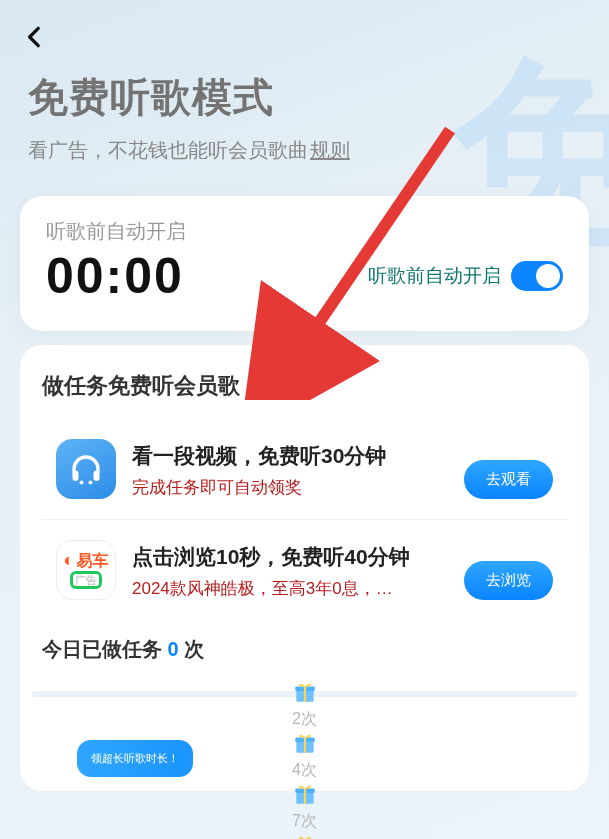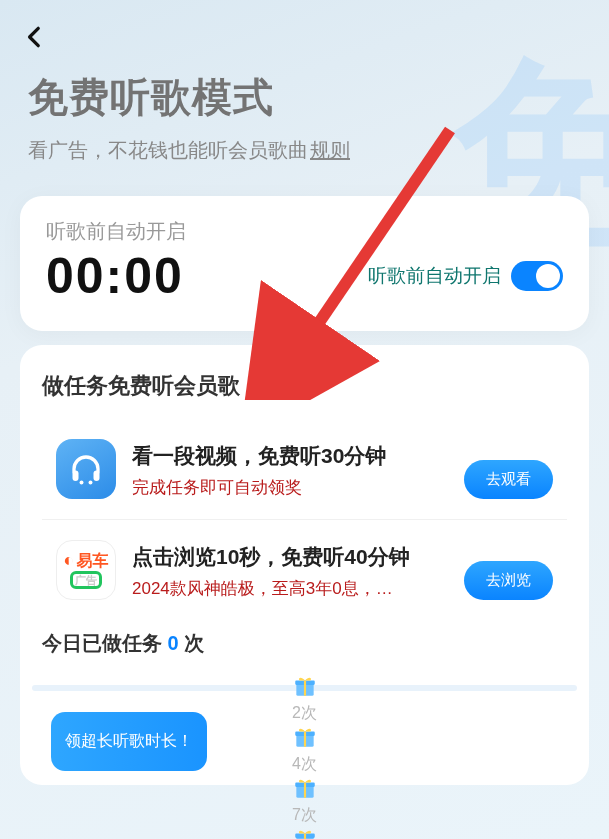--- a/index.html
+++ b/index.html
@@ -173,21 +173,21 @@
   border-radius: 24px;
   border: none;
   flex-shrink: 0;
 }
 .divider {
   height: 1px;
   background: #f0f0f0;
   margin: 6px 0;
 }
 .done-row {
-  margin-top: 16px;
+  margin-top: 22px;
   font-size: 20px;
   font-weight: 600;
   color: #333;
 }
 .done-count { color: #0a84ff; }
 .progress-area {
   margin-top: 28px;
   position: relative;
   height: 70px;
 }
@@ -217,25 +217,25 @@
   width: 26px; height: 26px;
 }
 .gift svg { width: 100%; height: 100%; }
 .milestone-label {
   font-size: 16px;
   color: #b8b8b8;
 }
 .badge {
   position: absolute;
   bottom: -16px;
-  left: 9px;
+  left: 35px;
   background: linear-gradient(90deg, #2ea6ff, #1a94ff);
   color: #fff;
-  font-size: 16px;
-  padding: 19px 14px;
+  font-size: 11px;
+  padding: 11px 14px;
   border-radius: 14px;
 }
 .arrow {
   position: absolute;
   top: 120px;
   left: 220px;
   width: 250px;
   height: 280px;
   z-index: 5;
   pointer-events: none;

